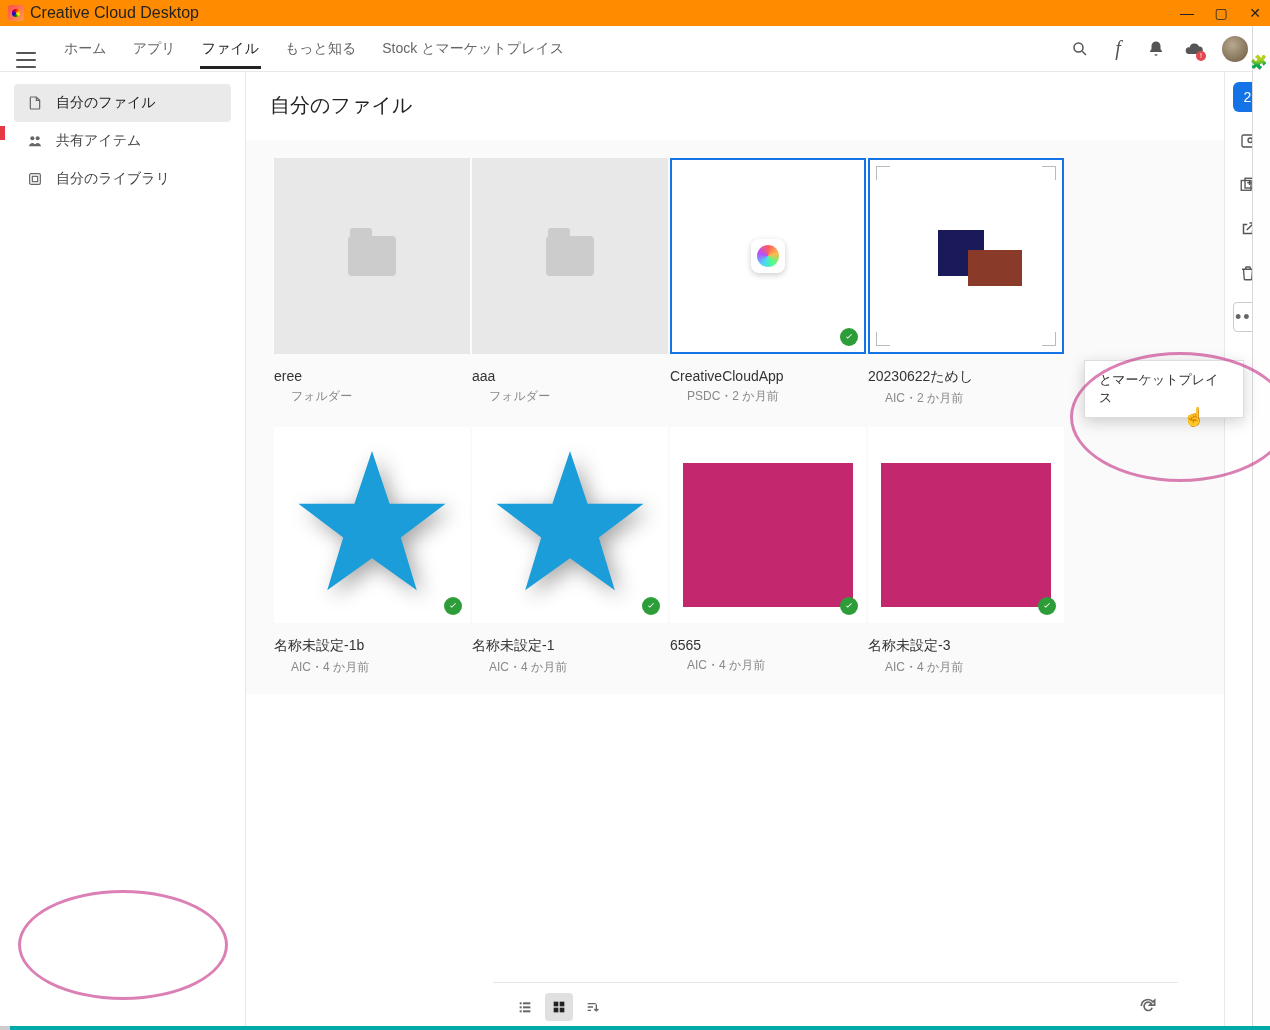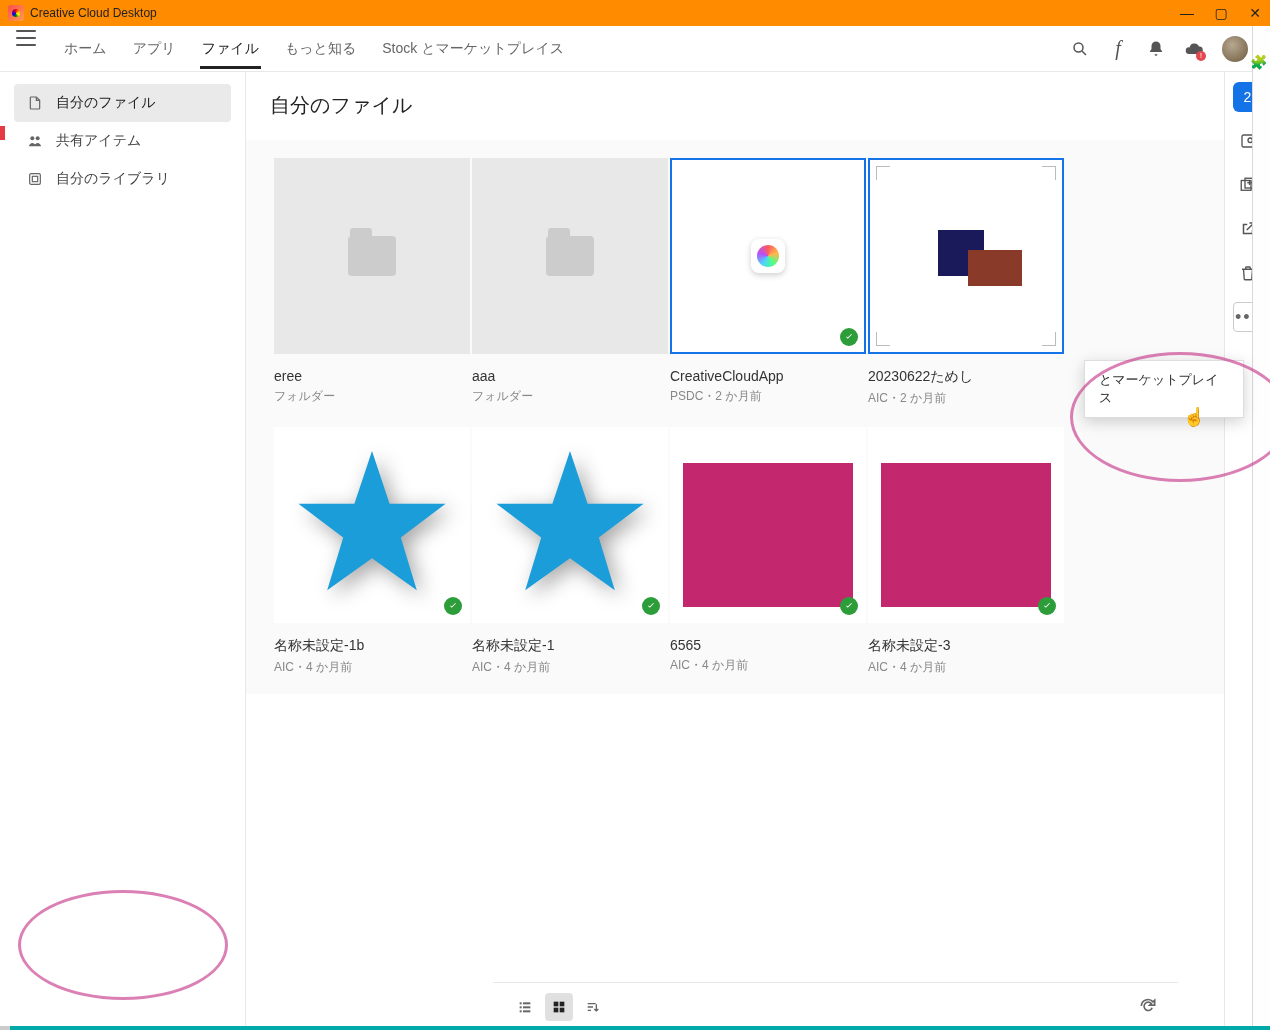--- a/index.html
+++ b/index.html
@@ -3,27 +3,27 @@
 <meta charset="utf-8">
 <style>
 * { margin: 0; padding: 0; box-sizing: border-box; font-family: "Hiragino Sans", "Meiryo", sans-serif; }
 body { background: #f5f5f5; width: 1270px; height: 1030px; overflow: hidden; position: relative; }
 
 
 .title-bar { background: #ff8c00; height: 26px; display: flex; align-items: center; padding: 0 8px; justify-content: space-between; }
 .title-left { display: flex; align-items: center; gap: 6px; }
 .app-icon { width: 16px; height: 16px; background: linear-gradient(135deg,#ff4d4d,#ff9e4d); border-radius: 3px; display:flex;align-items:center;justify-content:center;}
 .app-icon::after{content:"";width:8px;height:8px;border-radius:50%;background:conic-gradient(red,orange,yellow,green,blue,purple,red);}
-.title-text { font-size: 12px; color: #222; }
+.title-text { font-size: 16px; color: #222; }
 .win-controls { display: flex; gap: 20px; }
 .win-btn { width: 14px; height: 14px; display:flex;align-items:center;justify-content:center; cursor: pointer; font-size: 14px; color:#222;}
 
 
 .nav-bar { background: #fff; height: 46px; display: flex; align-items: center; padding: 0 16px; border-bottom: 1px solid #e8e8e8; justify-content: space-between;}
-.nav-left { display:flex; align-items:flex-start; gap: 6px;}
+.nav-left { display:flex; align-items:flex-end; gap: 6px;}
 .hamburger { width: 20px; height: 16px; display: flex; flex-direction: column; justify-content: space-between; cursor: pointer; margin-right: 10px;}
 .hamburger span { display:block; height: 2px; background:#555; border-radius:1px;}
 .nav-tabs { display: flex; gap: 2px; }
 .nav-tab { padding: 10px 12px; font-size: 14px; color: #666; cursor: pointer; position: relative;}
 .nav-tab.active { color: #222; font-weight: 500;}
 .nav-tab.active::after { content:""; position:absolute; bottom:-1px; left:10px; right:10px; height:3px; background:#222;}
 .nav-right { display:flex; align-items:center; gap: 18px; padding-right: 6px;}
 .nav-icon { width: 20px; height: 20px; color:#555; cursor:pointer; display:flex; align-items:center; justify-content:center; font-size: 18px;}
 .avatar { width: 26px; height: 26px; border-radius: 50%; background: radial-gradient(circle at 40% 35%, #b8a890, #6b5a3e); cursor:pointer;}
 .cloud-badge { position:relative; }
@@ -48,21 +48,21 @@
 .grid { display:flex; flex-wrap:wrap; gap: 20px 22px; padding: 0 14px;}
 .card { width: 176px; }
 .thumb { width: 196px; height: 196px; background:#e8e8e8; position:relative; display:flex; align-items:center; justify-content:center; cursor:pointer;}
 .thumb.selected { outline: 2px solid #1473e6; outline-offset: -2px; background:#f2f7fc;}
 .thumb.wbg { background:#fff;}
 .folder-glyph { width: 48px; height: 40px; border-radius: 4px; background:#ccc; position:relative;}
 .folder-glyph::before { content:""; position:absolute; top:-8px; left:2px; width:22px; height:10px; background:#ccc; border-radius: 3px 3px 0 0;}
 .cc-app-icon{ width:34px;height:34px;border-radius:8px;background:#fff;box-shadow:0 2px 6px rgba(0,0,0,.2);display:flex;align-items:center;justify-content:center;}
 .cc-app-icon::after{content:"";width:22px;height:22px;border-radius:50%;background:conic-gradient(#ff5c5c,#ffb84d,#4dff88,#4dd2ff,#b84dff,#ff5c5c);}
 .card-title { font-size: 14px; color:#333; margin-top: 14px;}
-.card-meta { font-size: 12px; color:#888; margin-top: 4px;}
+.card-meta { font-size: 12px; color:#888; margin-top: 4px; margin-left: 17px;}
 .check-badge { position:absolute; right:8px; bottom:8px; width:18px;height:18px;border-radius:50%;background:#2d9d3a;display:flex;align-items:center;justify-content:center;}
 .check-badge svg{width:10px;height:10px;fill:#fff;}
 
 .star-shape { width: 160px; height: 160px; }
 .pink-rect { width: 170px; height: 144px; background:#c3286e; margin-top:20px;}
 
 .aic-art { position:relative; width: 100%; height:100%;}
 .aic-art .sq1{ position:absolute; width:46px; height:46px; background:#1a1a5a; top:72px; left:70px;}
 .aic-art .sq2{ position:absolute; width:54px; height:36px; background:#8a3a28; top:92px; left:100px;}
 .corner-mark{position:absolute;width:14px;height:14px;border-top:1px solid #bbb;border-left:1px solid #bbb;}

